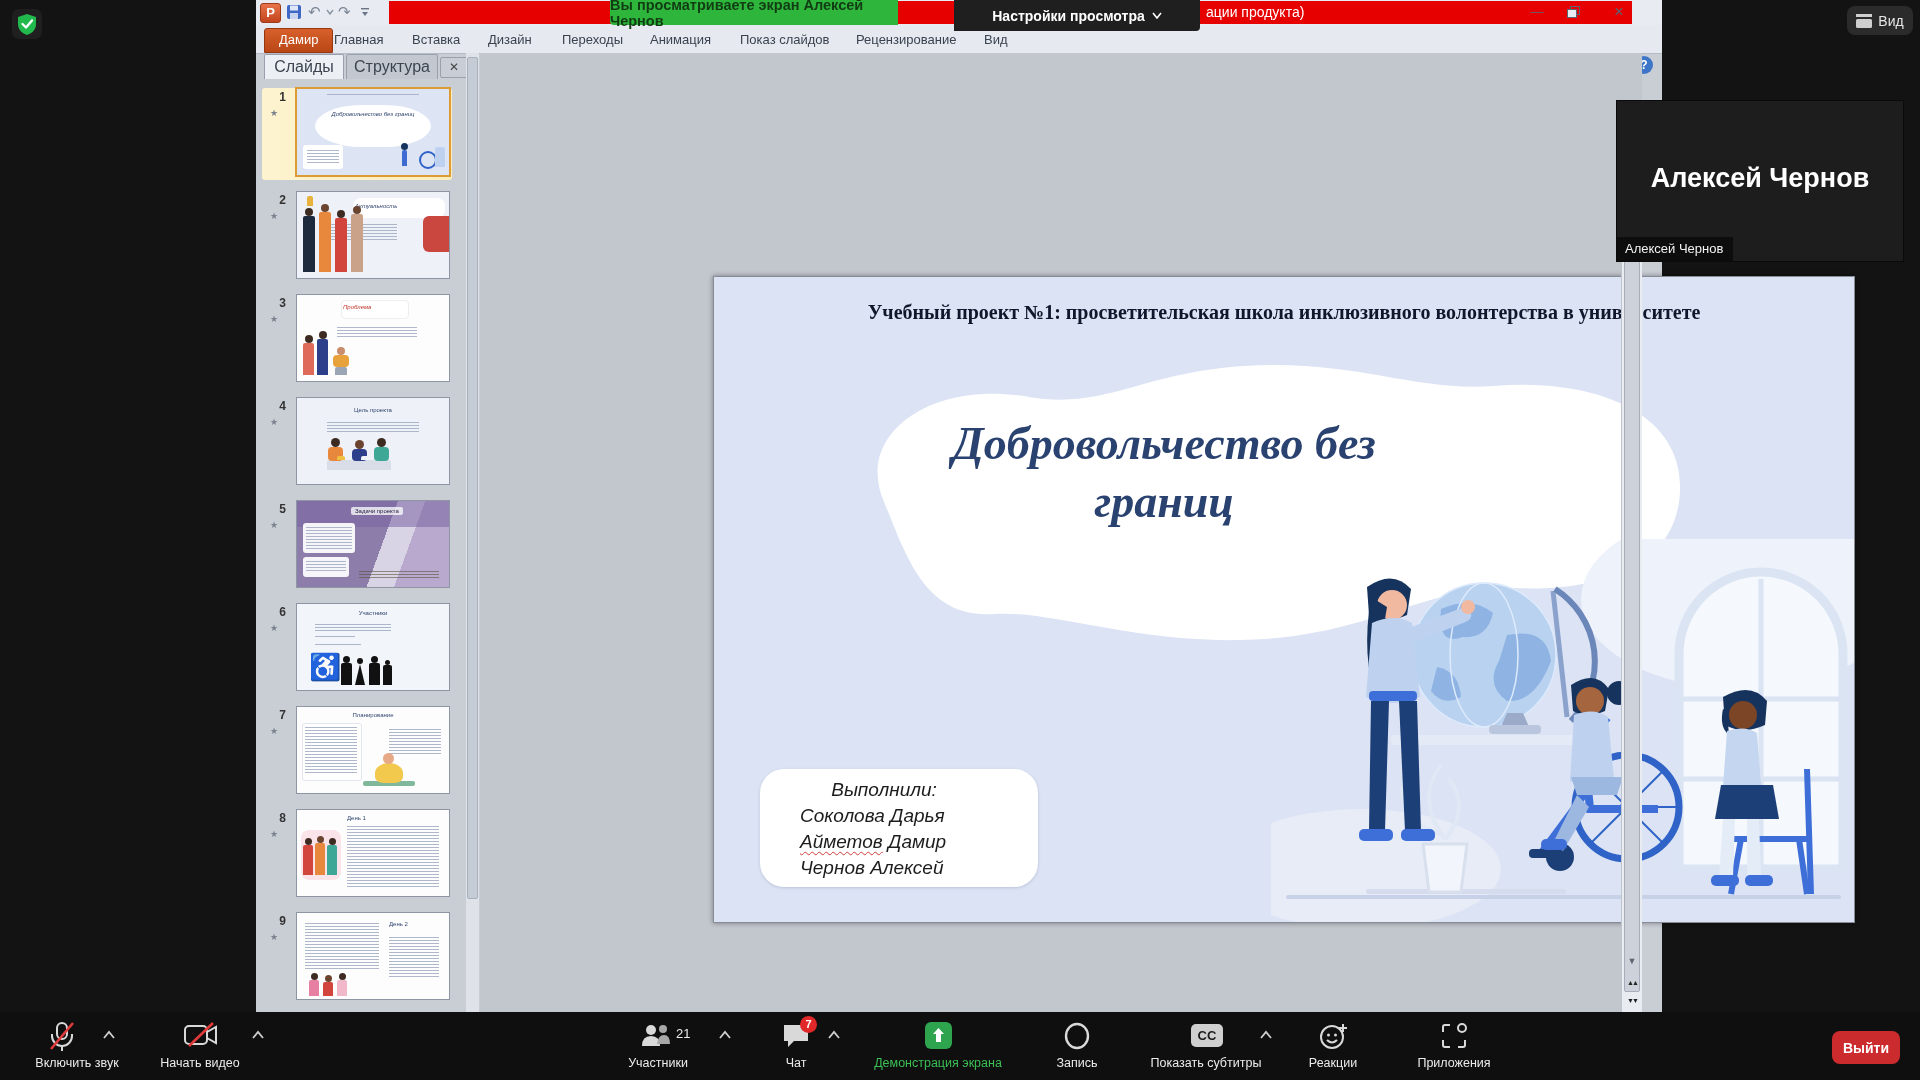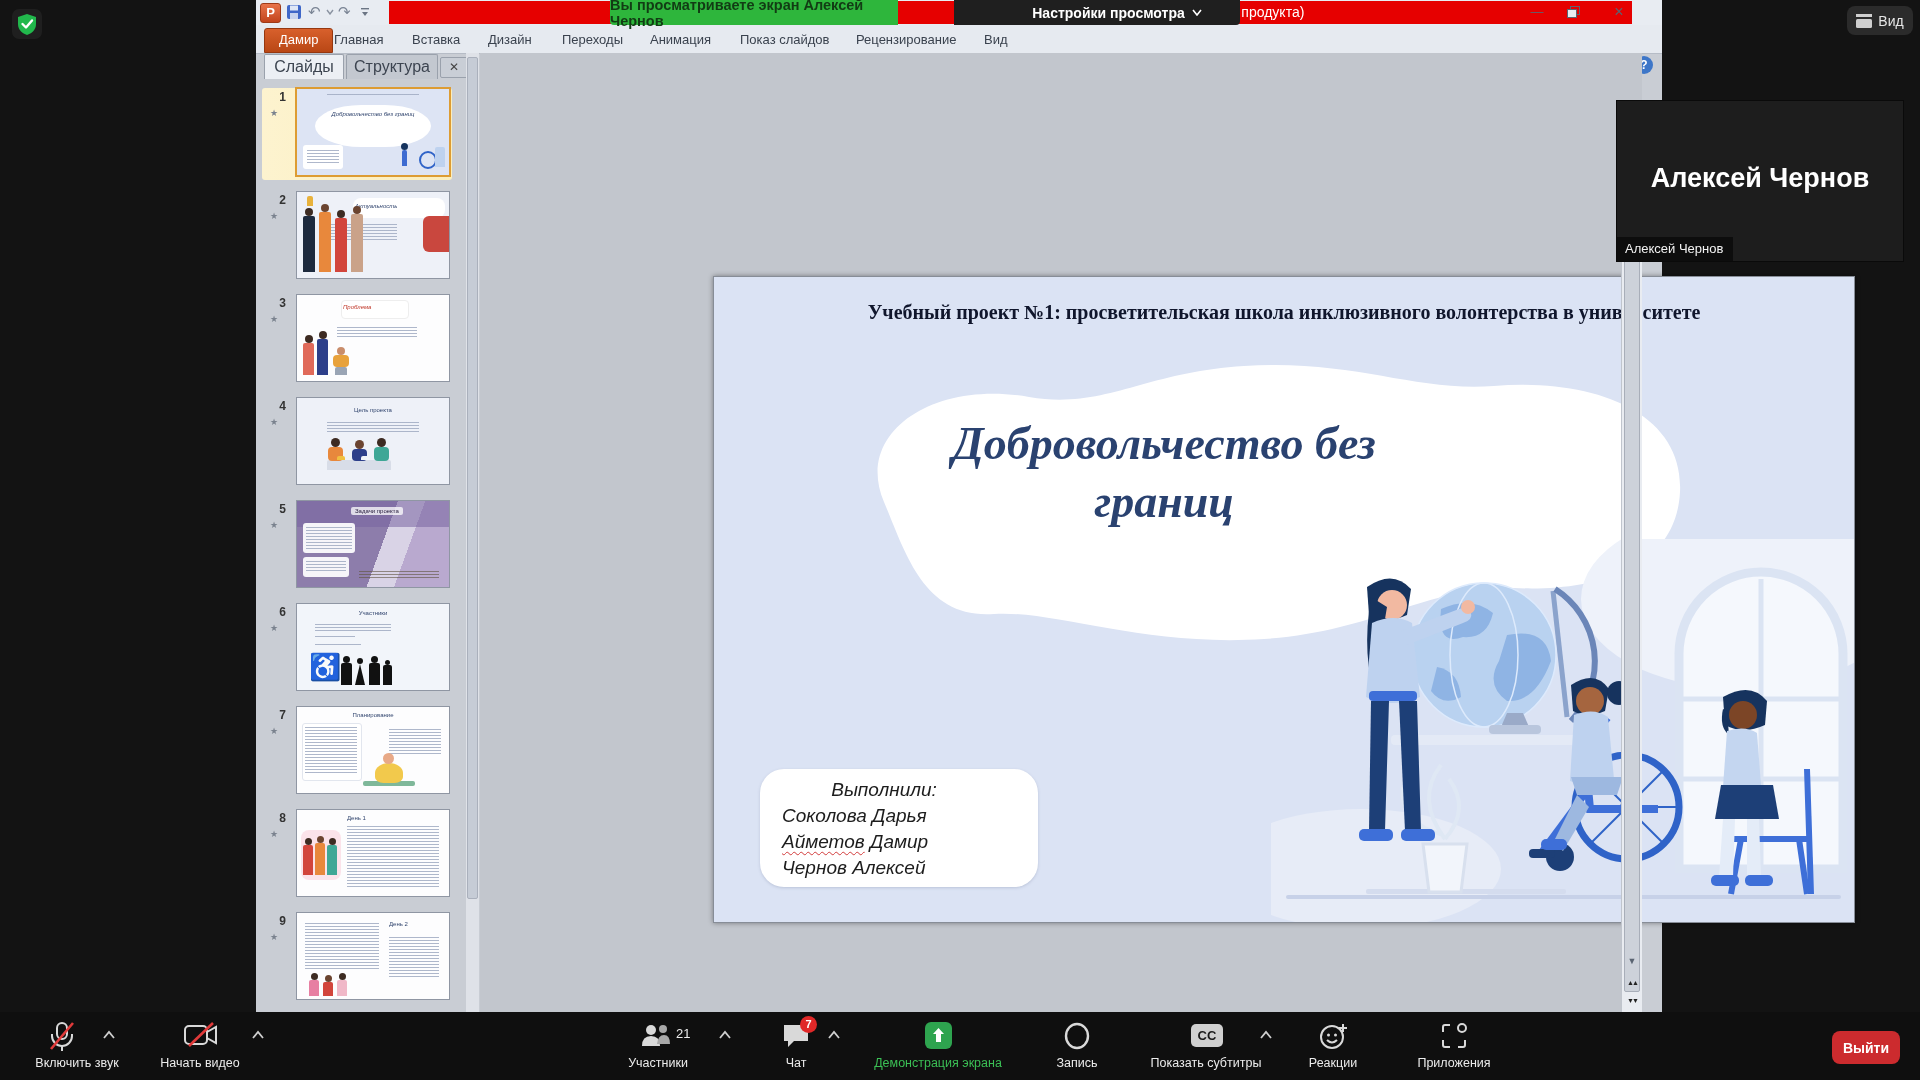--- a/index.html
+++ b/index.html
@@ -74,21 +74,21 @@
   #slide{position:absolute;left:233px;top:223px;width:1140px;height:645px;background:#dbe3f4;
     border:1px solid #878d97;box-shadow:0 0 5px rgba(0,0,0,.4);overflow:hidden;}
   #slide-header{position:absolute;left:40px;right:40px;top:24px;text-align:center;
     font-family:"Liberation Serif",serif;font-weight:bold;font-size:20px;color:#10162c;}
   #blob{position:absolute;left:100px;top:65px;width:880px;height:310px;}
   .main-line{position:absolute;left:0;width:900px;text-align:center;font-family:"Liberation Serif",serif;
     font-style:italic;font-weight:600;color:#2a4270;font-size:46px;}
   #authors-box{position:absolute;left:46px;top:492px;width:278px;height:118px;background:#fff;border-radius:24px;
     box-shadow:0 1px 3px rgba(90,105,140,.25);font-style:italic;color:#1d1d1d;font-size:19px;}
   #authors-box .ah{position:absolute;left:0;right:30px;top:10px;text-align:center;}
-  .author{position:absolute;left:22px;}
+  .author{position:absolute;left:40px;}
   .sq-red{text-decoration:underline wavy #d23b3b 1px;text-underline-offset:3px;}
   #illu{position:absolute;right:-2px;bottom:-2px;}
 </style>
 </head>
 <body>
 
 <div id="stage">
 
   <svg class="abs" style="left:12px;top:9px" width="30" height="30" viewBox="0 0 30 30">
     <rect x="0" y="0" width="30" height="30" rx="7" fill="#1f1f1f"></rect>
@@ -409,22 +409,22 @@
         <span class="dblarrow" style="bottom:26px;letter-spacing:-2px">▲▲</span>
         <span class="dblarrow" style="bottom:8px;letter-spacing:-2px">▼▼</span>
       </div>
     </div>
   </div>
 
   <div class="abs" style="left:610px;top:0;width:288px;height:25px;background:#2eb63c;border-radius:0 0 0 4px;
               display:flex;align-items:center;justify-content:center;color:#123c14;font-size:14.5px;font-weight:bold;">
     <span>Вы просматриваете экран Алексей Чернов</span>
   </div>
-  <div class="abs" style="left:954px;top:0;width:246px;height:25px;background:#1f1f1f;border-radius:0 0 4px 0;
-              display:flex;align-items:center;justify-content:center;gap:7px;color:#fff;font-size:14px;font-weight:bold;padding-left:40px;">
+  <div class="abs" style="left:954px;top:0;width:246px;height:31px;background:#1f1f1f;border-radius:0 0 4px 0;
+              display:flex;align-items:center;justify-content:center;gap:7px;color:#fff;font-size:14px;font-weight:bold;">
     <span>Настройки просмотра</span>
     <svg width="10" height="7" viewBox="0 0 10 7">
         <path d="M1 1 L5 6 L9 1" stroke="#fff" stroke-width="1.6" fill="none"></path>
       </svg>
   </div>
 
   <div class="abs" id="video-tile">
     <div class="big-name">Алексей Чернов</div>
     <div class="name-chip">Алексей Чернов</div>
   </div>

